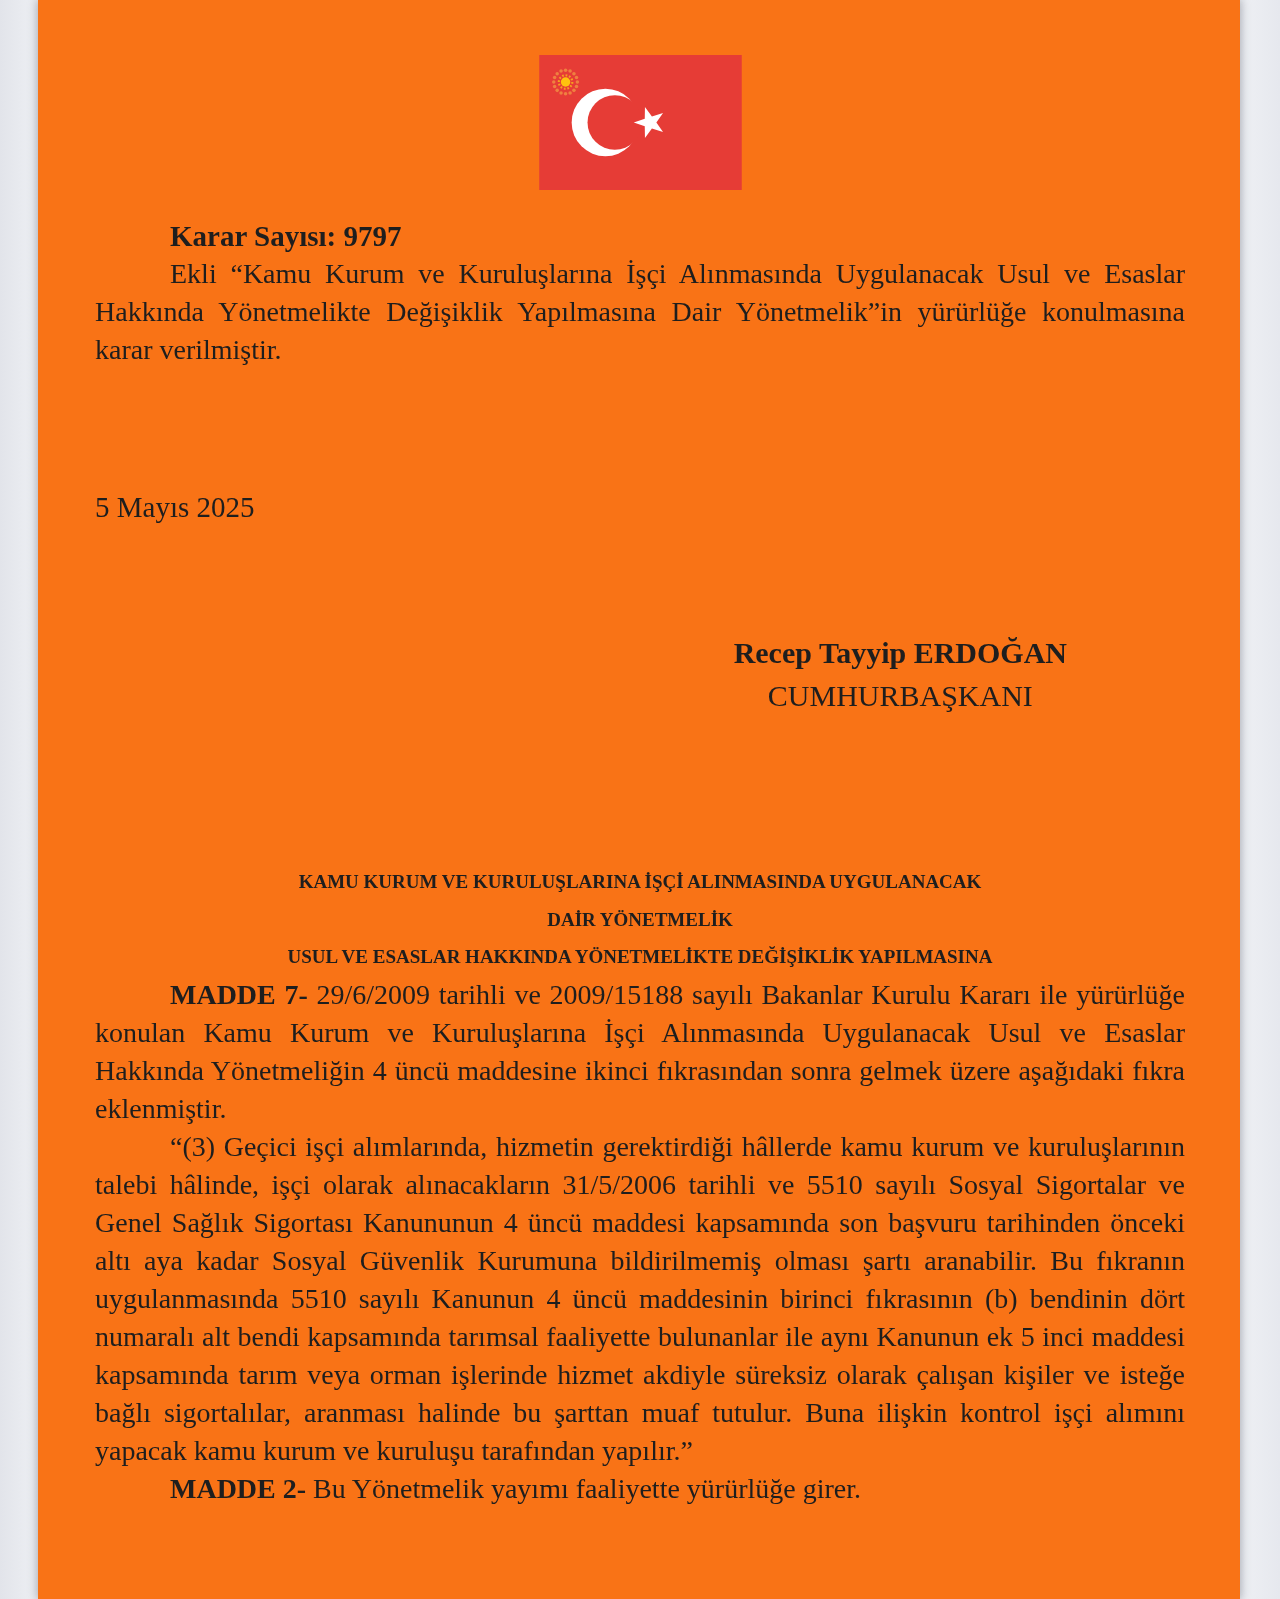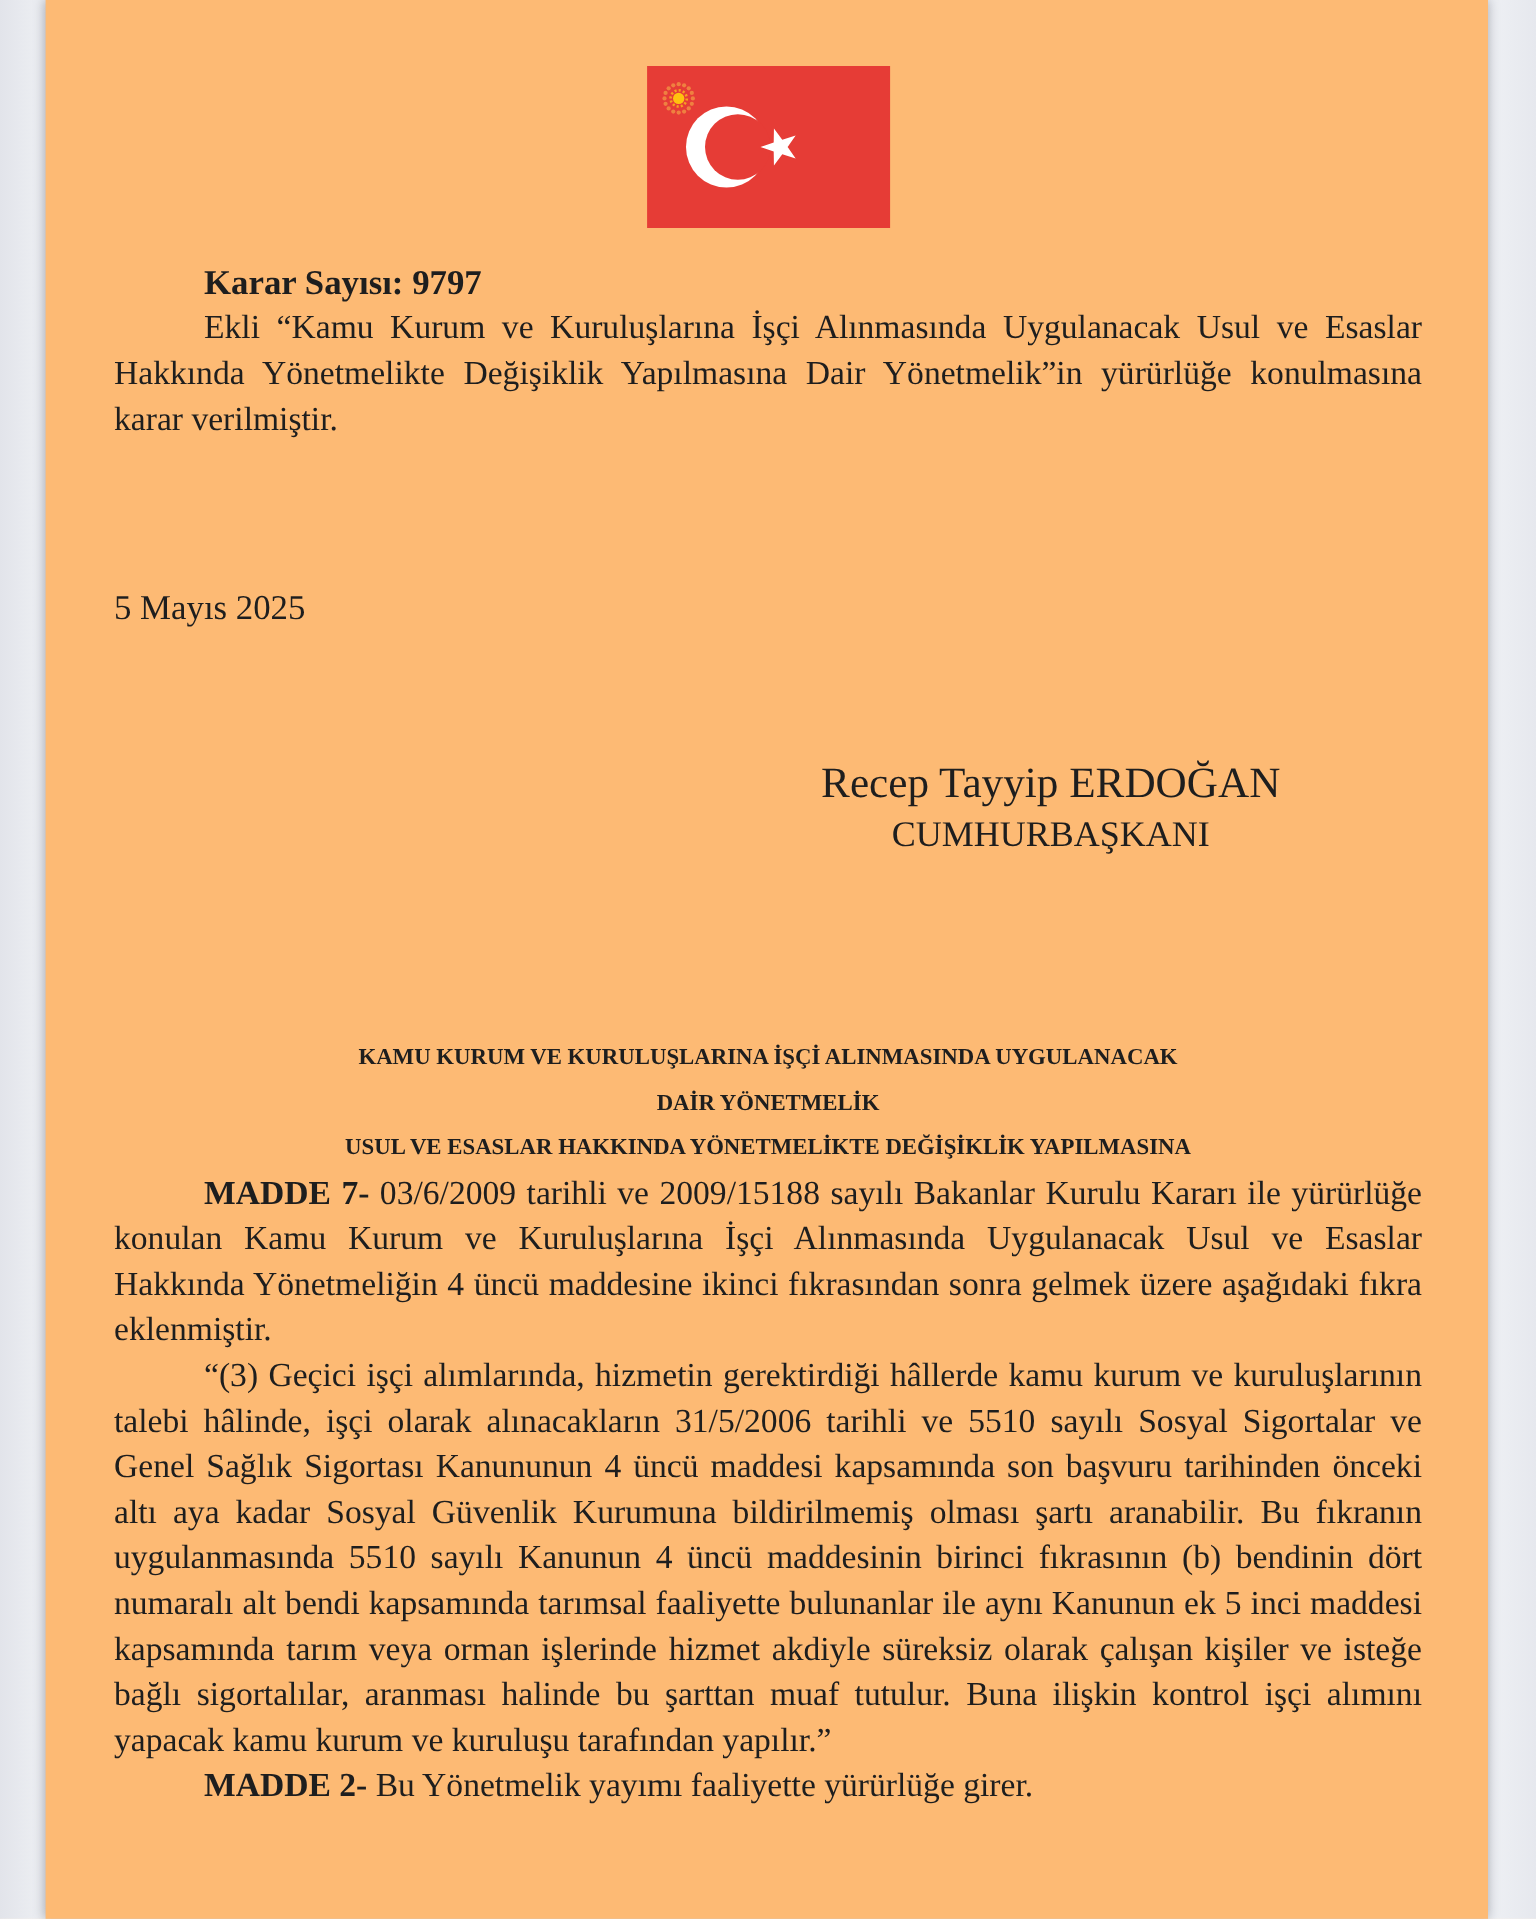--- a/index.html
+++ b/index.html
@@ -6,21 +6,21 @@
   body {
     width: 1280px; height: 1599px;
     overflow: hidden;
     position: relative;
     background: linear-gradient(90deg, #e2e4ea 0%, #eef0f4 3%, #f0f1f5 50%, #eef0f4 97%, #e6e8ee 100%);
     font-family: "Liberation Serif", "DejaVu Serif", serif;
   }
   .page {
     position: absolute;
     left: 38px; top: 0; width: 1202px; height: 1599px;
-    background: #fdba74;
+    background: #f97316;
     box-shadow: 0 0 9px 1px rgba(80, 84, 100, 0.45);
     color: #1e1e1e;
     overflow: hidden;
   }
   .content {
     padding: 0 55px 0 57px;
   }
   .flag-wrap {
     width: 207px; height: 135px;
     margin: 55px auto 0 auto;
@@ -47,21 +47,21 @@
     line-height: 38px;
   }
   .signature {
     margin-top: 105px;
     margin-left: auto;
     margin-right: 118px;
     width: fit-content;
     text-align: center;
     line-height: 43px;
   }
-  .sig-name  { font-weight: normal; font-size: 36px; }
+  .sig-name  { font-weight: bold; font-size: 30px; }
   .sig-title { font-size: 30px; }
   .reg-title {
     margin-top: 146px;
     text-align: center;
     font-weight: bold;
     font-size: 19px;
     line-height: 37.5px;
   }
   .par-madde1 { margin-top: 36px; }
   .par-quote  { margin-top: 28px; }
@@ -117,20 +117,20 @@
       <div class="sig-name">Recep Tayyip ERDOĞAN</div>
       <div class="sig-title">CUMHURBAŞKANI</div>
     </div>
 
     <div class="reg-title">
       <div>KAMU KURUM VE KURULUŞLARINA İŞÇİ ALINMASINDA UYGULANACAK</div>
       <div>DAİR YÖNETMELİK</div>
       <div>USUL VE ESASLAR HAKKINDA YÖNETMELİKTE DEĞİŞİKLİK YAPILMASINA</div>
     </div>
 
-    <p class="body-par par-madde1"><span class="b">MADDE 7-</span><span> 03/6/2009 tarihli ve 2009/15188 sayılı Bakanlar Kurulu Kararı ile yürürlüğe konulan Kamu Kurum ve Kuruluşlarına İşçi Alınmasında Uygulanacak Usul ve Esaslar Hakkında Yönetmeliğin 4 üncü maddesine ikinci fıkrasından sonra gelmek üzere aşağıdaki fıkra eklenmiştir.</span></p>
+    <p class="body-par par-madde1"><span class="b">MADDE 7-</span><span> 29/6/2009 tarihli ve 2009/15188 sayılı Bakanlar Kurulu Kararı ile yürürlüğe konulan Kamu Kurum ve Kuruluşlarına İşçi Alınmasında Uygulanacak Usul ve Esaslar Hakkında Yönetmeliğin 4 üncü maddesine ikinci fıkrasından sonra gelmek üzere aşağıdaki fıkra eklenmiştir.</span></p>
 
     <p class="body-par par-quote">“(3) Geçici işçi alımlarında, hizmetin gerektirdiği hâllerde kamu kurum ve kuruluşlarının talebi hâlinde, işçi olarak alınacakların 31/5/2006 tarihli ve 5510 sayılı Sosyal Sigortalar ve Genel Sağlık Sigortası Kanununun 4 üncü maddesi kapsamında son başvuru tarihinden önceki altı aya kadar Sosyal Güvenlik Kurumuna bildirilmemiş olması şartı aranabilir. Bu fıkranın uygulanmasında 5510 sayılı Kanunun 4 üncü maddesinin birinci fıkrasının (b) bendinin dört numaralı alt bendi kapsamında tarımsal faaliyette bulunanlar ile aynı Kanunun ek 5 inci maddesi kapsamında tarım veya orman işlerinde hizmet akdiyle süreksiz olarak çalışan kişiler ve isteğe bağlı sigortalılar, aranması halinde bu şarttan muaf tutulur. Buna ilişkin kontrol işçi alımını yapacak kamu kurum ve kuruluşu tarafından yapılır.”</p>
 
     <p class="body-par par-madde2"><span class="b">MADDE 2-</span><span> Bu Yönetmelik yayımı faaliyette yürürlüğe girer.</span></p>
 
   </div>
 </div>
 
 </body></html>

